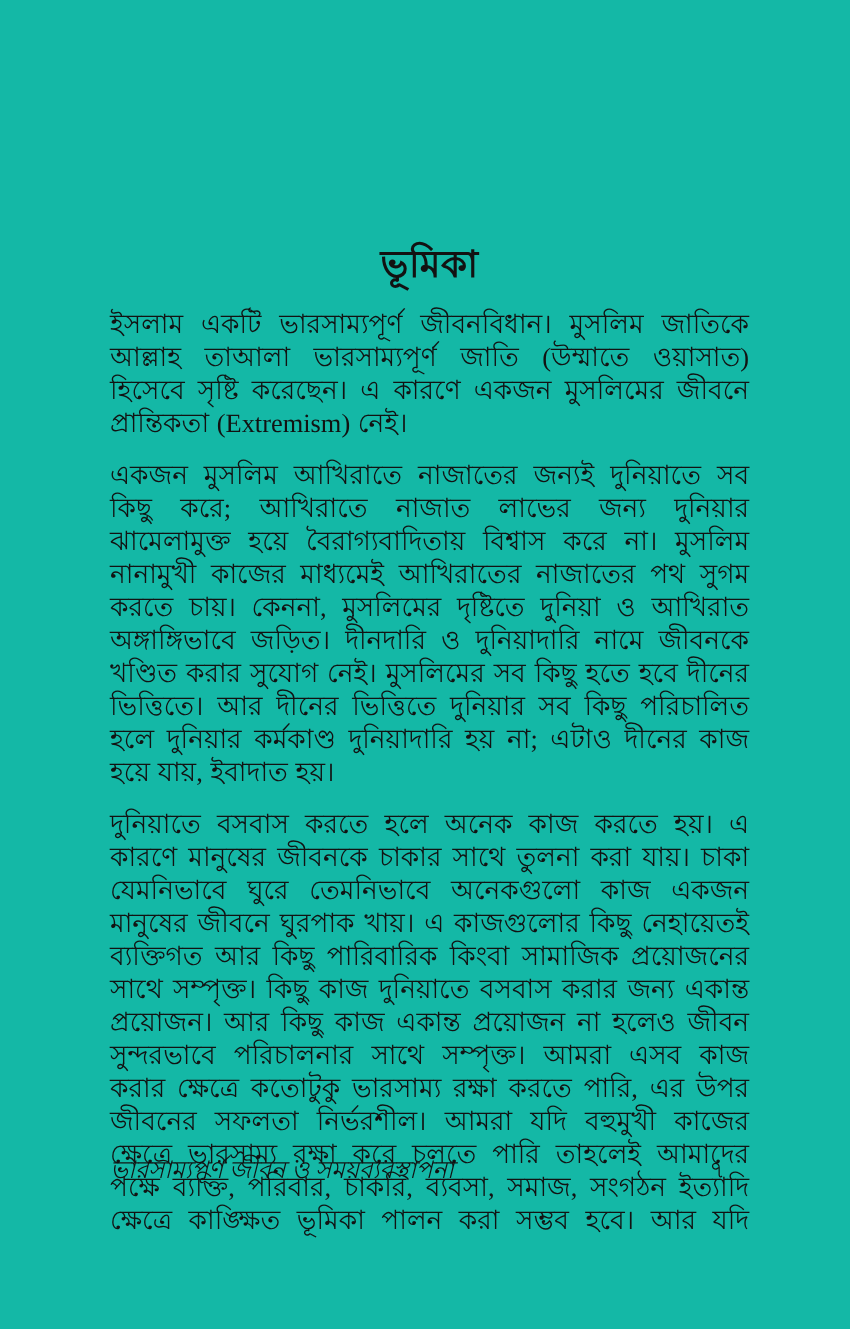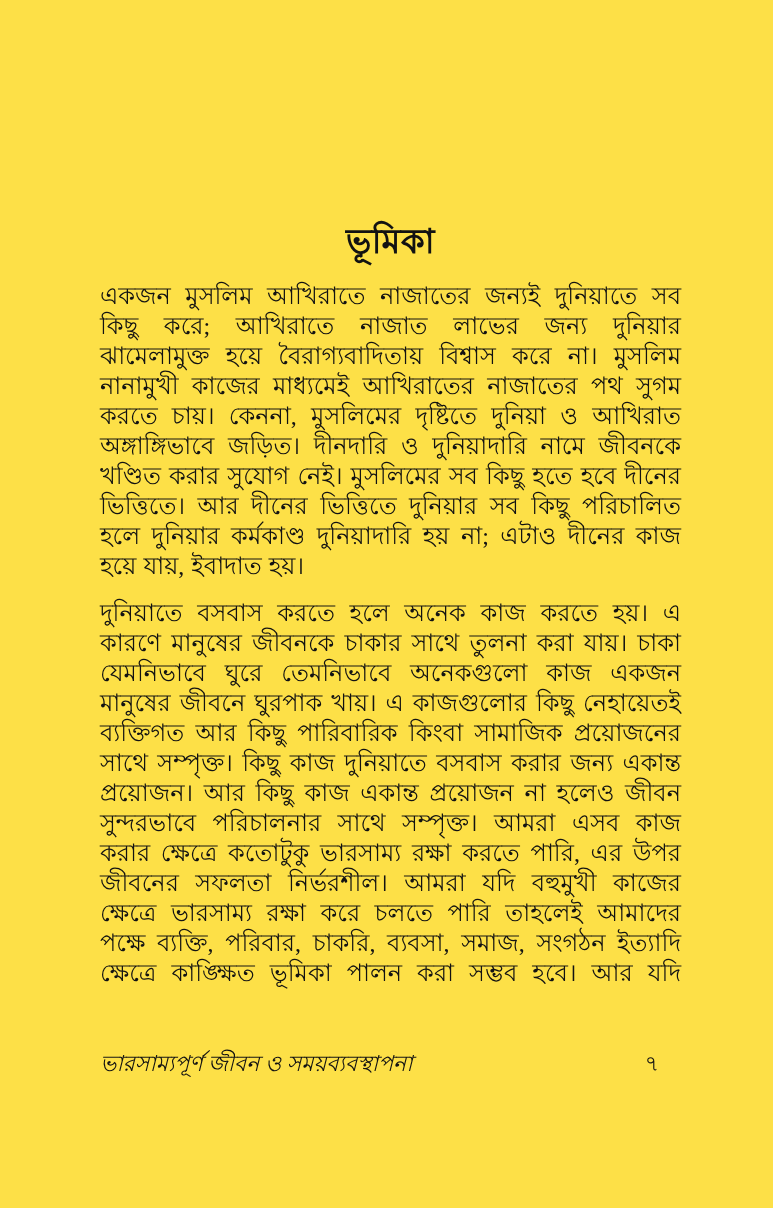--- a/index.html
+++ b/index.html
@@ -4,21 +4,21 @@
 <style>
   html, body {
     margin: 0;
     padding: 0;
     background: #ffffff;
   }
   .page {
     position: relative;
     width: 773px;
     height: 1208px;
-    background: #fde047;
+    background: #14b8a6;
     color: #121212;
     font-family: "Liberation Serif", "DejaVu Serif", serif;
     overflow: hidden;
   }
   .content {
     position: absolute;
     left: 100px;
     top: 222px;
     width: 581px;
   }
@@ -62,20 +62,21 @@
   }
 </style>
 </head>
 <body>
 
 <div class="page">
 
   <main class="content">
     <h1 class="chapter-title">ভূমিকা</h1>
 
+    <p class="body-para">ইসলাম একটি ভারসাম্যপূর্ণ জীবনবিধান। মুসলিম জাতিকে আল্লাহ তাআলা ভারসাম্যপূর্ণ জাতি (উম্মাতে ওয়াসাত) হিসেবে সৃষ্টি করেছেন। এ কারণে একজন মুসলিমের জীবনে প্রান্তিকতা (Extremism) নেই।</p>
 
     <p class="body-para">একজন মুসলিম আখিরাতে নাজাতের জন্যই দুনিয়াতে সব কিছু করে; আখিরাতে নাজাত লাভের জন্য দুনিয়ার ঝামেলামুক্ত হয়ে বৈরাগ্যবাদিতায় বিশ্বাস করে না। মুসলিম নানামুখী কাজের মাধ্যমেই আখিরাতের নাজাতের পথ সুগম করতে চায়। কেননা, মুসলিমের দৃষ্টিতে দুনিয়া ও আখিরাত অঙ্গাঙ্গিভাবে জড়িত। দীনদারি ও দুনিয়াদারি নামে জীবনকে খণ্ডিত করার সুযোগ নেই। মুসলিমের সব কিছু হতে হবে দীনের ভিত্তিতে। আর দীনের ভিত্তিতে দুনিয়ার সব কিছু পরিচালিত হলে দুনিয়ার কর্মকাণ্ড দুনিয়াদারি হয় না; এটাও দীনের কাজ হয়ে যায়, ইবাদাত হয়।</p>
 
     <p class="body-para continued">দুনিয়াতে বসবাস করতে হলে অনেক কাজ করতে হয়। এ কারণে মানুষের জীবনকে চাকার সাথে তুলনা করা যায়। চাকা যেমনিভাবে ঘুরে তেমনিভাবে অনেকগুলো কাজ একজন মানুষের জীবনে ঘুরপাক খায়। এ কাজগুলোর কিছু নেহায়েতই ব্যক্তিগত আর কিছু পারিবারিক কিংবা সামাজিক প্রয়োজনের সাথে সম্পৃক্ত। কিছু কাজ দুনিয়াতে বসবাস করার জন্য একান্ত প্রয়োজন। আর কিছু কাজ একান্ত প্রয়োজন না হলেও জীবন সুন্দরভাবে পরিচালনার সাথে সম্পৃক্ত। আমরা এসব কাজ করার ক্ষেত্রে কতোটুকু ভারসাম্য রক্ষা করতে পারি, এর উপর জীবনের সফলতা নির্ভরশীল। আমরা যদি বহুমুখী কাজের ক্ষেত্রে ভারসাম্য রক্ষা করে চলতে পারি তাহলেই আমাদের পক্ষে ব্যক্তি, পরিবার, চাকরি, ব্যবসা, সমাজ, সংগঠন ইত্যাদি ক্ষেত্রে কাঙ্ক্ষিত ভূমিকা পালন করা সম্ভব হবে। আর যদি</p>
   </main>
 
   <footer class="page-footer">
     <span class="footer-book-title">ভারসাম্যপূর্ণ জীবন ও সময়ব্যবস্থাপনা</span>
     <span class="footer-page-number">৭</span>
   </footer>

